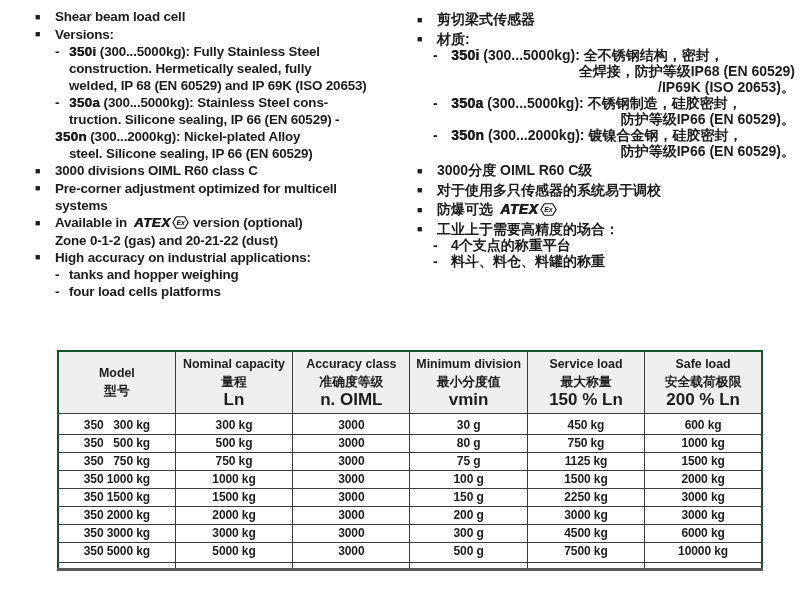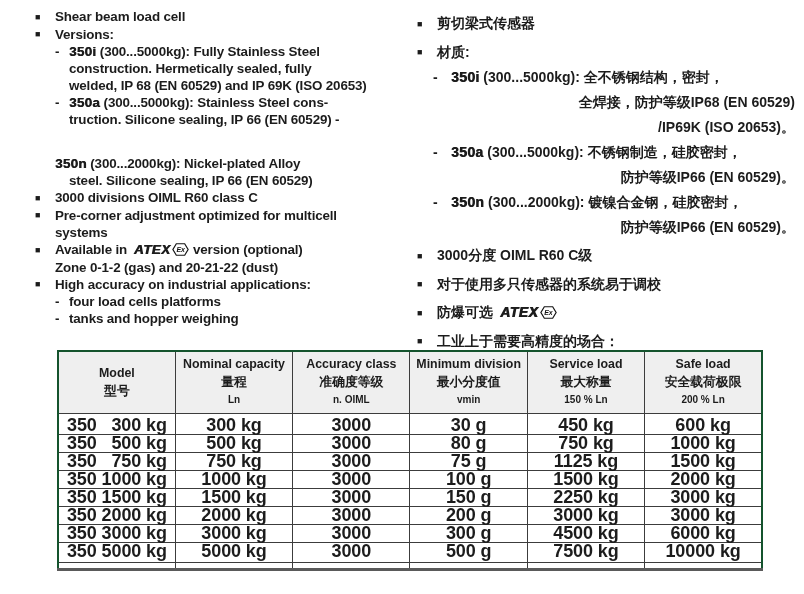--- a/index.html
+++ b/index.html
@@ -5,28 +5,28 @@
   * { margin:0; padding:0; box-sizing:border-box; }
   html,body { background:#ffffff; }
   body {
     width:804px; height:594px; position:relative; overflow:hidden;
     font-family:"Liberation Sans","DejaVu Sans",sans-serif;
     font-weight:bold; color:#1c1c1c;
     -webkit-font-smoothing:antialiased;
   }
   .columns { position:absolute; top:8px; left:35px; width:760px; display:flex; }
   .col-left  { width:382px; font-size:13.4px; line-height:17px; letter-spacing:-0.15px; }
-  .col-right { flex:1; font-size:14px; line-height:25px; }
+  .col-right { flex:1; font-size:14px; line-height:16px; }
 
   .line { white-space:nowrap; }
   .line .txt { display:inline; }
   .b  { }
   .c  { padding-left:20px; }
   .d  { padding-left:20px; }
-  .d0 { padding-left:20px;margin-top:27px; }
+  .d0 { padding-left:20px; }
   .e  { padding-left:34px; }
   .mk { display:inline-block; }
   .mk-b { width:20px; font-size:9px; vertical-align:1.5px; }
   .mk-d { width:14px; }
   .col-right .b { margin-top:3px; }
   .col-right .d { padding-left:16px; }
   .col-right .mk-d { width:18px; }
   .col-right .e { padding-left:34px;text-align:right; }
 
   .mdl { text-shadow:0.6px 0 0 currentColor; letter-spacing:0.3px; }
@@ -35,22 +35,22 @@
 
   table.spec {
     position:absolute; left:57px; top:350px; width:706px;
     border-collapse:collapse; table-layout:fixed;
     border:2px solid #14532d; font-size:13px;
   }
   .spec th, .spec td { border:1.5px solid #3c3c3c; text-align:center; font-weight:bold; }
   .spec th { background:#efefef; height:62px; vertical-align:middle; padding:4px 2px; }
   .spec th .en  { font-size:12.4px; line-height:15px; }
   .spec th .zh  { font-size:12.8px; line-height:16px; margin-top:2px; }
-  .spec th .sub { font-size:10px; line-height:15px; margin-top:2px; }
-  .spec td { height:17px; line-height:17px; padding:0; font-size:18px; letter-spacing:-0.1px; }
+  .spec th .sub { font-size:17px; line-height:15px; margin-top:2px; }
+  .spec td { height:17px; line-height:17px; padding:0; font-size:12px; letter-spacing:-0.1px; }
   .spec tbody tr:first-child td { padding-top:3px; }
   .spec tbody tr:last-child td  { padding-bottom:2px; }
   .spec tfoot td { height:7px; border-bottom:3px solid #5a5a5a; background:#fff; }
 </style>
 </head>
 <body>
 
 <div class="page">
   <div class="columns">
     <div class="col-left" id="col-left">
@@ -65,22 +65,22 @@
         <div class="line e"><span class="txt"><span>steel. Silicone sealing, IP 66 (EN 60529)</span></span></div>
         <div class="line b"><span class="mk mk-b">■</span><span class="txt"><span>3000 divisions OIML R60 class C</span></span></div>
         <div class="line b"><span class="mk mk-b">■</span><span class="txt"><span>Pre-corner adjustment optimized for multicell</span></span></div>
         <div class="line c"><span class="txt"><span>systems</span></span></div>
         <div class="line b"><span class="mk mk-b">■</span><span class="txt"><span>Available in </span><span><span class="atex-t">ATEX</span><svg viewBox="0 0 18 14" class="ex-hex">
                 <polygon points="4.5,0.8 13.5,0.8 17.2,7 13.5,13.2 4.5,13.2 0.8,7" fill="none" stroke="#151515" stroke-width="1.3"></polygon>
                 <text x="9" y="10" text-anchor="middle" font-size="7.5" font-style="italic" font-weight="bold" fill="#151515">Ex</text>
               </svg></span><span> version (optional)</span></span></div>
         <div class="line c"><span class="txt"><span>Zone 0-1-2 (gas) and 20-21-22 (dust)</span></span></div>
         <div class="line b"><span class="mk mk-b">■</span><span class="txt"><span>High accuracy on industrial applications:</span></span></div>
+        <div class="line d"><span class="mk mk-d">-</span><span class="txt"><span>tanks and hopper weighing</span></span></div>
         <div class="line d"><span class="mk mk-d">-</span><span class="txt"><span>four load cells platforms</span></span></div>
-        <div class="line d"><span class="mk mk-d">-</span><span class="txt"><span>tanks and hopper weighing</span></span></div>
       </div>
     <div class="col-right" id="col-right">
         <div class="line b"><span class="mk mk-b">■</span><span class="txt"><span>剪切梁式传感器</span></span></div>
         <div class="line b"><span class="mk mk-b">■</span><span class="txt"><span>材质:</span></span></div>
         <div class="line d"><span class="mk mk-d">-</span><span class="txt"><span class="mdl">350i</span><span> (300...5000kg): 全不锈钢结构，密封，</span></span></div>
         <div class="line e"><span class="txt"><span>全焊接，防护等级IP68 (EN 60529)</span></span></div>
         <div class="line e"><span class="txt"><span>/IP69K (ISO 20653)。</span></span></div>
         <div class="line d"><span class="mk mk-d">-</span><span class="txt"><span class="mdl">350a</span><span> (300...5000kg): 不锈钢制造，硅胶密封，</span></span></div>
         <div class="line e"><span class="txt"><span>防护等级IP66 (EN 60529)。</span></span></div>
         <div class="line d"><span class="mk mk-d">-</span><span class="txt"><span class="mdl">350n</span><span> (300...2000kg): 镀镍合金钢，硅胶密封，</span></span></div>

